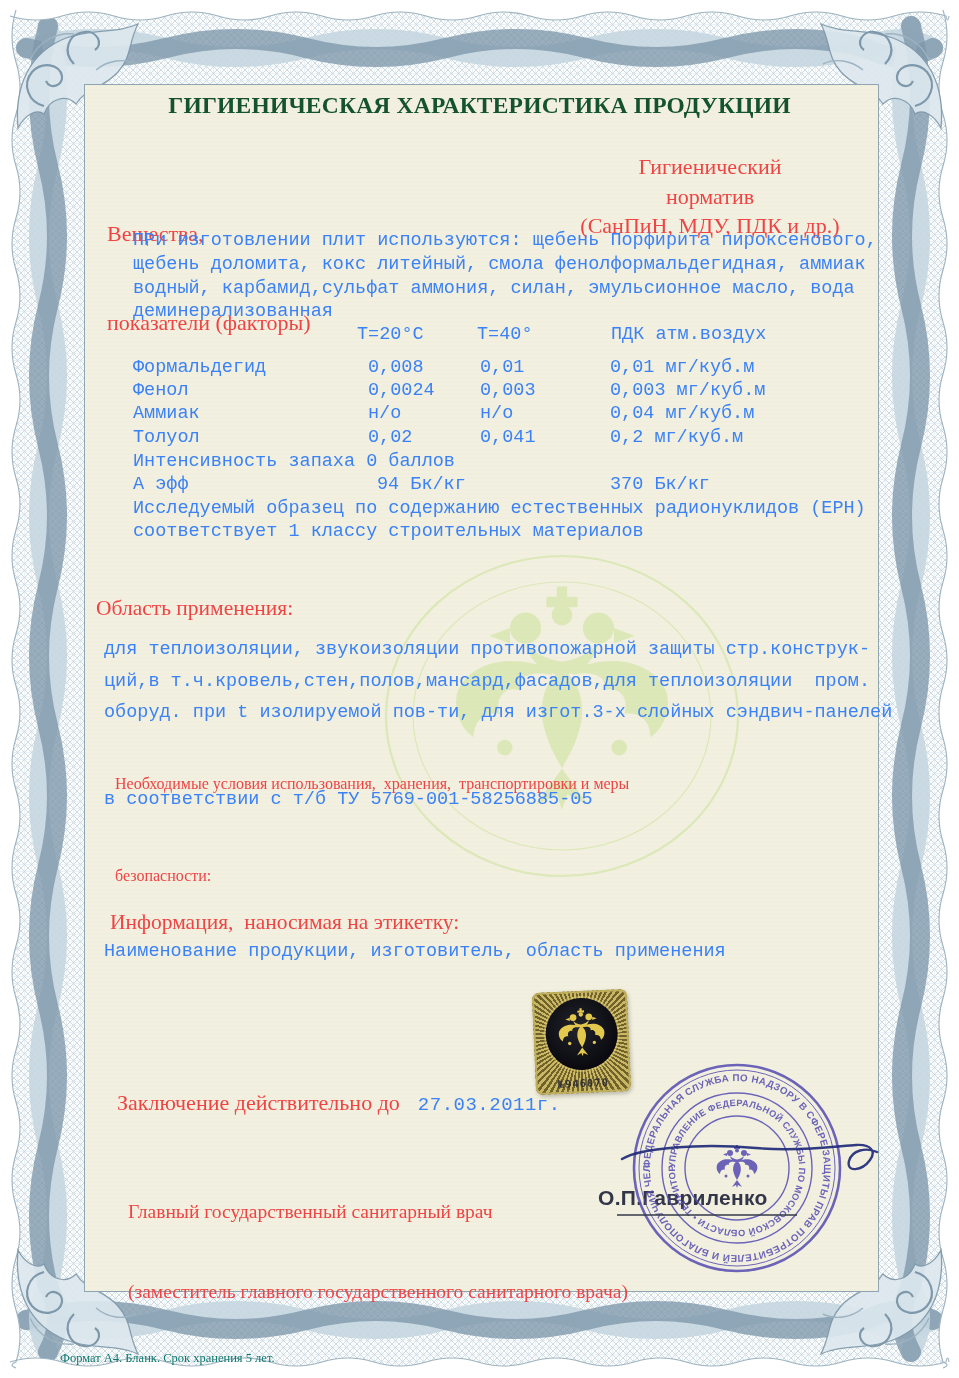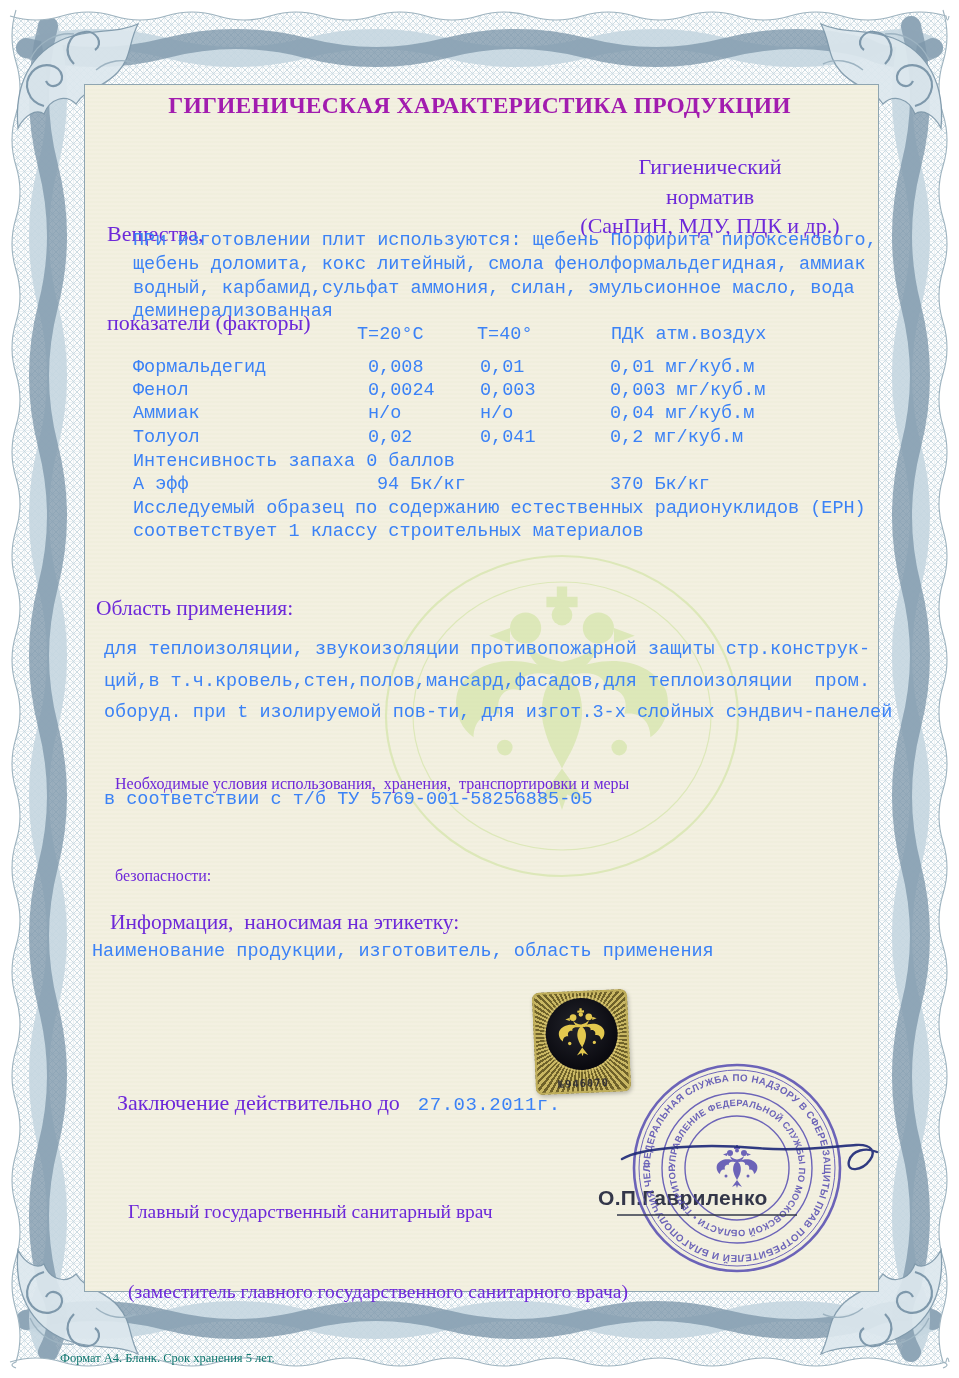--- a/index.html
+++ b/index.html
@@ -6,41 +6,41 @@
   .page{position:relative;width:959px;height:1378px;background:#fdfdfd;overflow:hidden;
         font-family:"Liberation Serif","DejaVu Serif",serif;}
   svg.layer{position:absolute;left:0;top:0;pointer-events:none;}
   .frame{z-index:0;}
   .paper{position:absolute;left:84px;top:84px;width:793px;height:1206px;z-index:1;
          background:#f3f0e1;border:1px solid #8fa5b1;
          background-image:repeating-linear-gradient(0deg,rgba(195,215,160,.06) 0 2px,rgba(255,255,255,0) 2px 4px);}
   .wm{z-index:2;}
   .txt{position:absolute;z-index:3;}
   .overlay{z-index:5;}
-  .serif{font-family:"Liberation Serif","DejaVu Serif",serif;color:#6d28d9;}
+  .serif{font-family:"Liberation Serif","DejaVu Serif",serif;color:#ef4444;}
   .mono{font-family:"Liberation Mono","DejaVu Sans Mono",monospace;font-weight:400;color:#3b82f6;font-size:18.5px;}
-  .title{left:0;top:92px;width:959px;text-align:center;font-size:23.5px;font-weight:700;color:#a21caf;letter-spacing:.2px;}
+  .title{left:0;top:92px;width:959px;text-align:center;font-size:23.5px;font-weight:700;color:#14532d;letter-spacing:.2px;}
   .hdrL{left:107px;top:160px;font-size:22px;line-height:29.5px;white-space:pre;}
   .hdrR{left:545px;top:152px;width:330px;text-align:center;font-size:22px;line-height:29.5px;}
   .monomain{left:133px;top:229px;width:790px;}
   .mline{height:23.8px;line-height:23.8px;white-space:pre;}
   .mline2{height:23.4px;line-height:23.4px;white-space:pre;}
   .mline3{height:31.7px;line-height:31.7px;white-space:pre;}
   .mt-h{position:relative;height:23.4px;}
   .mt-h span{position:absolute;top:0;white-space:pre;}
   .mt-sp{height:9px;}
   .mt-row{display:flex;height:23.4px;white-space:pre;}
   .c0{width:235px;}.c1{width:112px;}.c2{width:130px;}.c3{flex:1;}
   .a0{width:244px;}.a1{width:233px;}
   .applabel{left:96px;top:596px;font-size:21.5px;}
   .appmono{left:104px;top:634px;}
   .condlabel{left:115px;top:708px;font-size:16px;line-height:30.5px;white-space:pre;}
   .condmono{left:104px;top:789px;}
   .infolabel{left:110px;top:910px;font-size:21.5px;white-space:pre;}
-  .infomono{left:92px;top:941px;}
+  .infomono{left:104px;top:941px;}
   .validity{left:117px;top:1090px;display:flex;align-items:baseline;}
   .validity .lbl{font-size:22px;}
   .validity .date{font-size:19px;margin-left:18px;letter-spacing:.5px;}
   .sigpos{left:128px;top:1146px;font-size:19.5px;line-height:26.5px;white-space:pre;}
   .signame{left:598px;top:1186px;z-index:4;font-family:"Liberation Sans","DejaVu Sans",sans-serif;
            font-weight:700;font-size:21px;color:#333649;letter-spacing:.3px;}
   .footer{left:60px;top:1351px;font-size:12.5px;color:#0f766e;}
   
   .holo{position:absolute;left:534px;top:991px;width:95px;height:102px;z-index:4;transform:rotate(-2.5deg);
         background:repeating-conic-gradient(from 0deg at 50% 45%,#6f622a 0deg 2.5deg,#c9b763 2.5deg 5deg);

